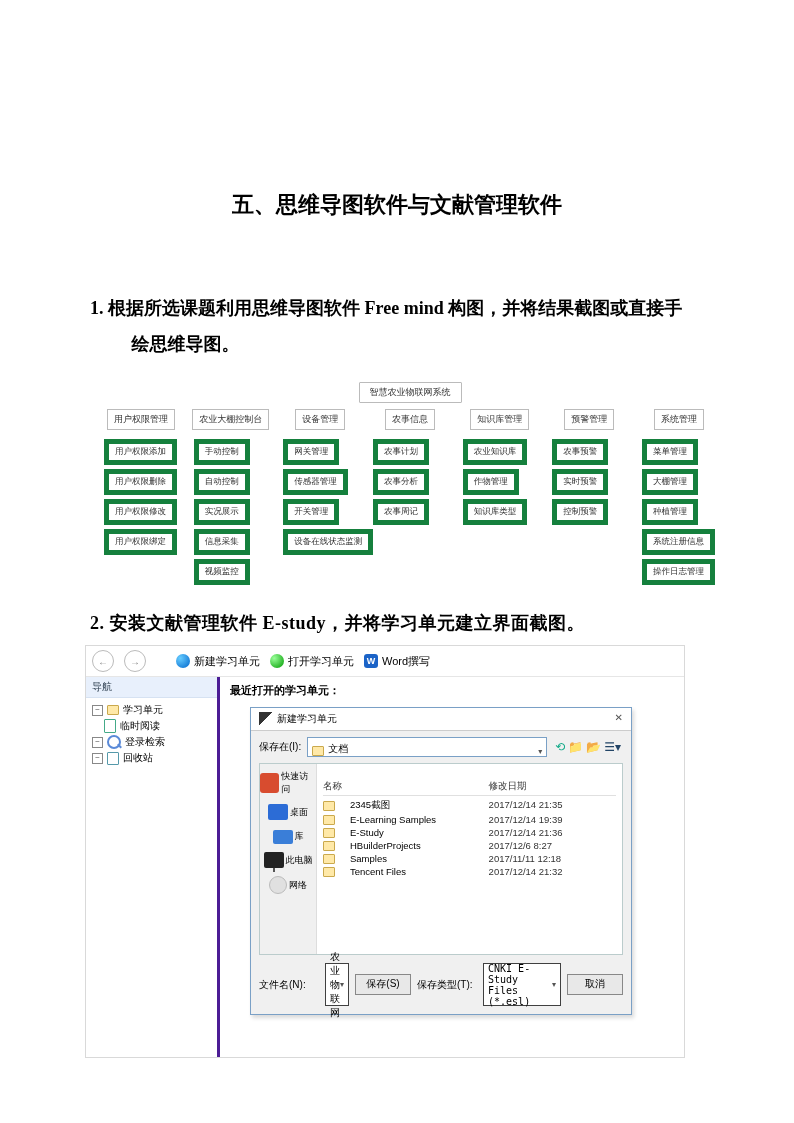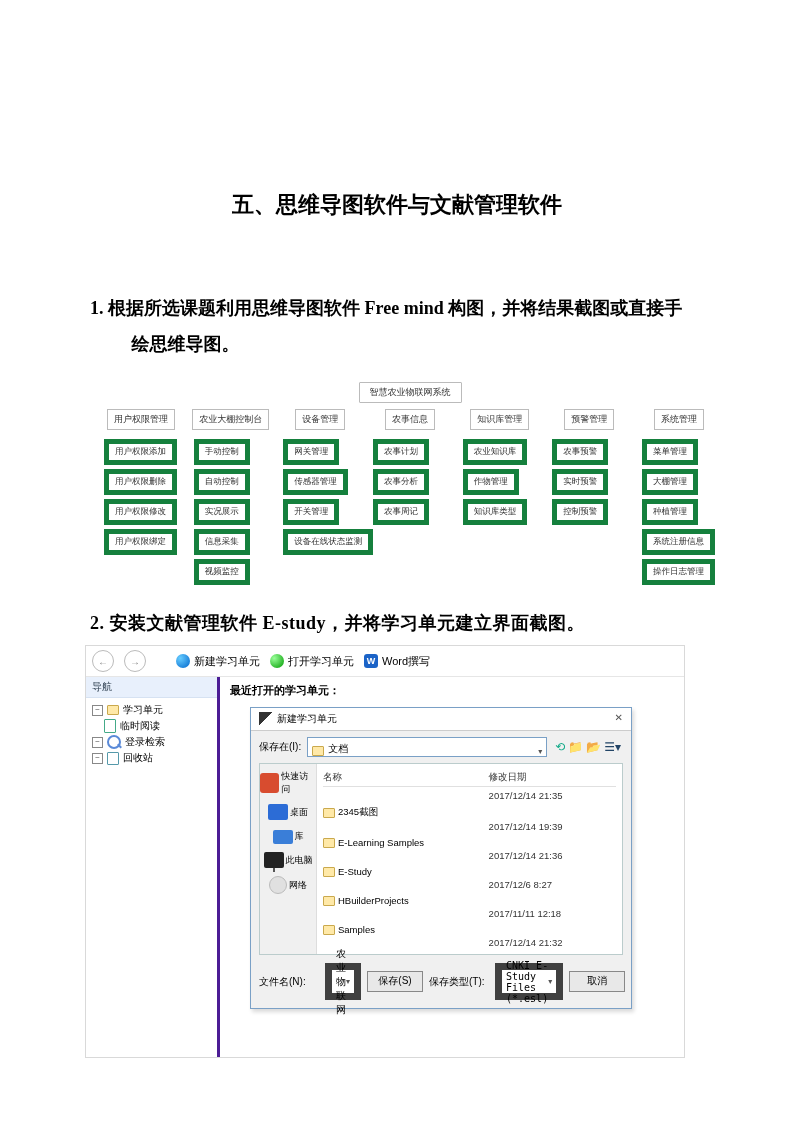--- a/index.html
+++ b/index.html
@@ -209,58 +209,58 @@
   }
   .sd-place {
     display: flex;
     flex-direction: row;
     align-items: center;
     font-size: 9px;
     gap: 2px;
   }
   .sd-files {
     flex: 1;
-    padding: 7px 6px;
+    padding: 16px 6px;
     overflow: hidden;
   }
   .sd-files-head {
     display: flex;
     font-size: 9.5px;
     border-bottom: 1px solid #e0e0e0;
     padding-bottom: 2px;
     margin-bottom: 2px;
     color: #333;
   }
   .sd-files-head .col-name { flex: 1.3; }
   .sd-files-head .col-date { flex: 1; }
   .sd-file-row {
     display: flex;
     font-size: 9.5px;
     padding: 1px 0;
   }
-  .sd-file-row .col-name { flex: 1.3; display:flex; align-items:center; gap:3px;margin-top:16px; }
+  .sd-file-row .col-name { flex: 1.3; display:flex; align-items:center; gap:15px; }
   .sd-file-row .col-date { flex: 1; color:#333; }
   .sd-bottom {
     padding: 8px;
     display: flex;
     flex-direction: row;
     gap: 6px;
   }
   .sd-row {
     display: flex;
     align-items: center;
     gap: 6px;
   }
   .sd-input, .sd-combo {
     flex: 1;
     height: 17px;
-    border: 7px solid #404040;
-    background: #fff;
-    font-size: 10px;
-    padding: 3px 4px;
+    border: 1px solid #404040;
+    background: #fff;
+    font-size: 10px;
+    padding: 12px 4px;
     display:flex;
     align-items:center;
   }
   .sd-btn {
     width: 54px;
     height: 19px;
     border: 1px solid #888;
     background: #e8e8e8;
     font-size: 10px;
     text-align: center;

